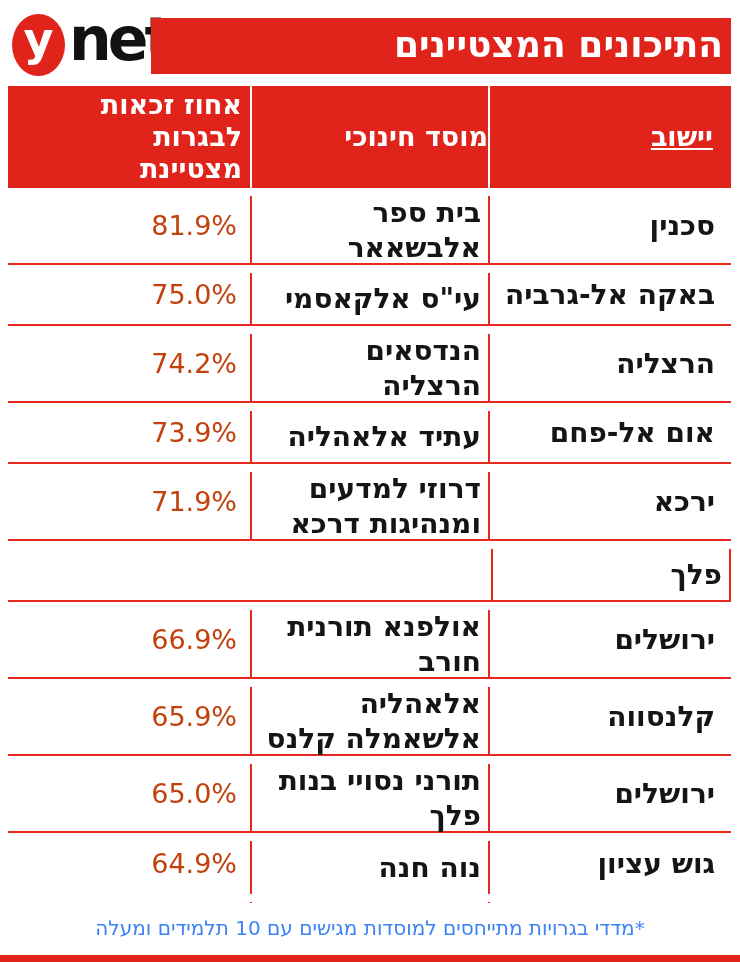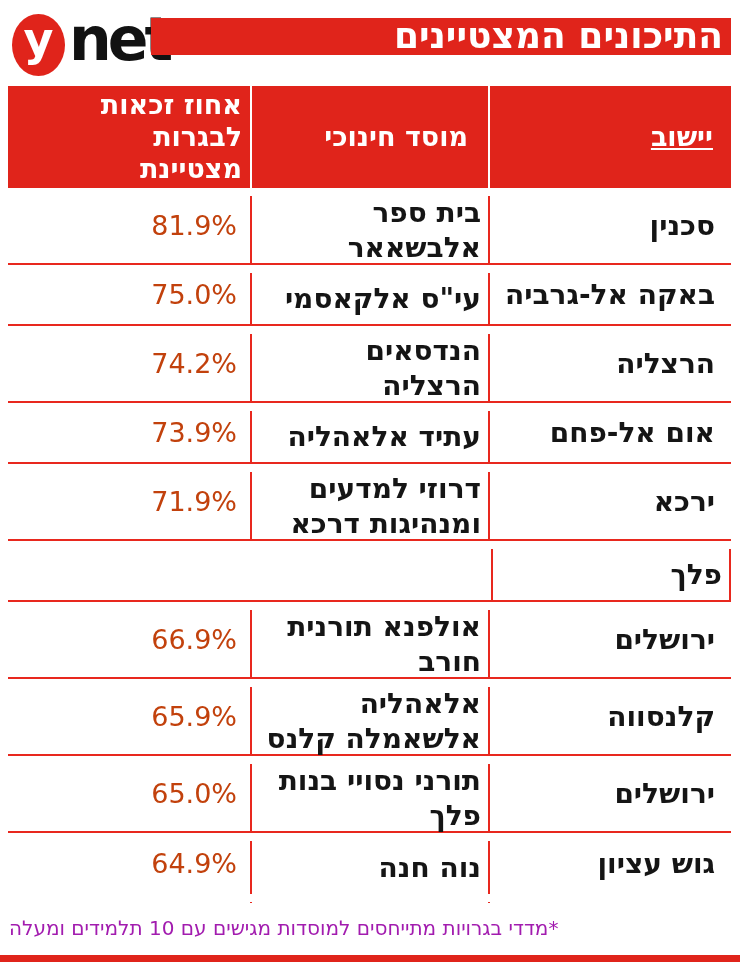--- a/index.html
+++ b/index.html
@@ -20,42 +20,42 @@
   }
   .logo-y{
     color:#ffffff;font-size:46px;font-weight:700;line-height:1;
     padding-bottom:12px;
   }
   .logo-net{
     position:absolute;left:59px;top:2px;
     color:#121212;font-size:60px;font-weight:700;letter-spacing:-4px;line-height:1.05;
   }
   .banner{
-    position:absolute;left:151px;top:18px;width:580px;height:37px;
+    position:absolute;left:151px;top:18px;width:580px;height:56px;
     background:#e0241b;direction:rtl;
     display:flex;align-items:center;
     padding:0 8px 2px 0;
   }
   .banner-title{
     color:#ffffff;font-size:36px;font-weight:800;line-height:1;white-space:nowrap;
   }
 
   
   .table{
     position:absolute;left:8px;top:86px;width:723px;direction:rtl;
   }
   .thead{
     display:flex;height:102px;background:#e0241b;color:#ffffff;
   }
   .th{
     display:flex;flex-direction:column;justify-content:center;
     text-align:right;font-weight:700;font-size:27px;line-height:1.18;
   }
   .th.city{width:241px;padding-right:18px;text-decoration:underline;}
-  .th.inst{width:240px;padding-right:20px;border-right:2px solid #ffffff;border-left:2px solid #ffffff;}
+  .th.inst{width:240px;border-right:2px solid #ffffff;border-left:2px solid #ffffff;}
   .th.pct{width:218px;padding-right:8px;white-space:pre-line;}
 
   .trow{
     display:flex;height:61px;border-bottom:2px solid #e8281e;
   }
   .trow.tall{height:77px;}
   .trow.last{border-bottom:none;}
   .trow.stub{height:9px;border-bottom:none;}
   .cell{
     display:flex;flex-direction:column;justify-content:center;
@@ -69,22 +69,22 @@
     margin-top:8px;
   }
   .cell.pct{
     width:242px;padding-right:13px;font-size:27px;font-weight:400;
     direction:ltr;text-align:right;color:#c2410c;
   }
 
   
   .footnote{
     position:absolute;left:9px;right:9px;top:916px;
-    direction:rtl;text-align:left;
-    font-size:20px;font-weight:400;color:#a21caf;line-height:1.2;
+    direction:rtl;text-align:center;
+    font-size:20px;font-weight:400;color:#3b82f6;line-height:1.2;
   }
   .bottom-bar{
     position:absolute;left:0;right:0;bottom:0;height:7px;background:#e0241b;
   }
 </style>
 </head>
 <body>
 
 <div class="topbar">
   <div class="logo">

